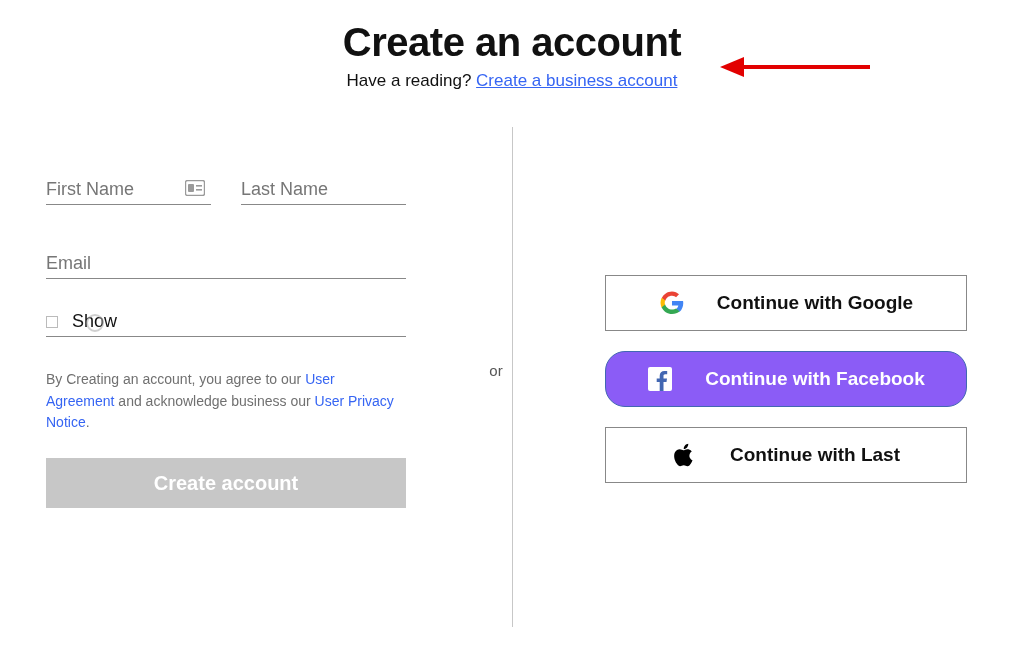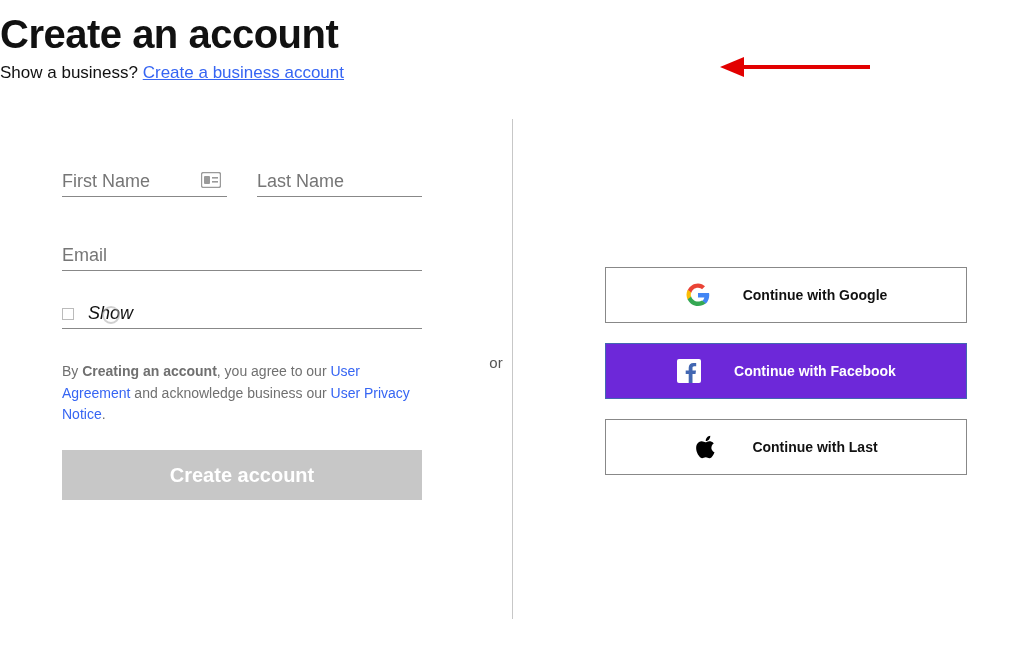--- a/index.html
+++ b/index.html
@@ -10,21 +10,22 @@
     background: #fff;
     width: 1024px;
     height: 645px;
   }
   .page {
     position: relative;
     width: 1024px;
     height: 645px;
   }
   .head {
-    padding-top: 12px;
+    text-align: center;
+    padding-top: 20px;
   }
   .title {
     font-size: 40px;
     font-weight: 700;
     margin: 0;
     letter-spacing: -0.5px;
     color: #111;
   }
   .subtitle {
     margin-top: 6px;
@@ -62,21 +63,21 @@
     transform: translate(-50%, -50%);
     background: #fff;
     font-size: 15px;
     color: #555;
     padding: 4px 6px;
   }
 
   
   .left {
     position: absolute;
-    left: 62px;
+    left: 46px;
     top: 52px;
     width: 360px;
   }
   .name-row {
     display: flex;
     gap: 30px;
   }
   .field {
     position: relative;
     border: none;
@@ -105,41 +106,40 @@
   .id-icon { margin-right: 6px; color: #9a9a9a; }
   .pw-field .chk {
     width: 12px; height: 12px;
     border: 1px solid #bbb;
     margin-right: 14px;
   }
   .show {
     font-size: 18px;
     color: #111;
     position: relative;
-    font-style: italic;
   }
   .show::after {
     content: "";
     position: absolute;
     left: 50%; top: 55%;
     width: 14px; height: 14px;
     border: 2px solid #aaa;
     border-radius: 50%;
     transform: translate(-50%,-50%);
     opacity: .55;
   }
 
   .terms {
     font-size: 14px;
     color: #707070;
     line-height: 1.55;
     margin-top: 4px;
     margin-bottom: 24px;
   }
-  .terms b { color: #707070; font-weight: 700; text-align: center; }
+  .terms b { color: #707070; font-weight: 400; text-align: center; }
   .terms a { color: #3665f3; text-decoration: none; }
 
   .create-btn {
     width: 100%;
     height: 50px;
     border: none;
     background: #c7c7c7;
     color: #fff;
     font-size: 20px;
     font-weight: 700;
@@ -153,47 +153,48 @@
     top: 148px;
     width: 362px;
   }
   .social-btn {
     width: 100%;
     height: 56px;
     display: flex;
     align-items: center;
     justify-content: center;
     gap: 32px;
-    font-size: 14px;
+    font-size: 19px;
     font-weight: 700;
     border: 1px solid #888;
     background: #fff;
     color: #111;
     margin-bottom: 20px;
     cursor: pointer;
   }
   .social-btn.fb {
-    background: #6d28d9;
+    background: #8b5cf6;
     border-color: #4267b2;
     color: #fff;
+    border-radius: 20px;
   }
   .social-btn .icon-slot {
     width: 26px; height: 26px;
     display: flex; align-items: center; justify-content: center;
   }
 </style>
 </head>
 <body>
 
 <div class="page">
 
   <div class="head">
     <h1 class="title">Create an account</h1>
     <div class="subtitle">
-      <span>Show a business?</span>
+      <span>Have a reading?</span>
       <a href="#">Create a business account</a>
     </div>
   </div>
 
   <svg class="arrow" width="150" height="38">
     <line x1="150" y1="19" x2="18" y2="19" stroke="#e20000" stroke-width="4"></line>
     <polygon points="0,19 24,9 24,29" fill="#e20000"></polygon>
   </svg>
 
   <div class="cols">

